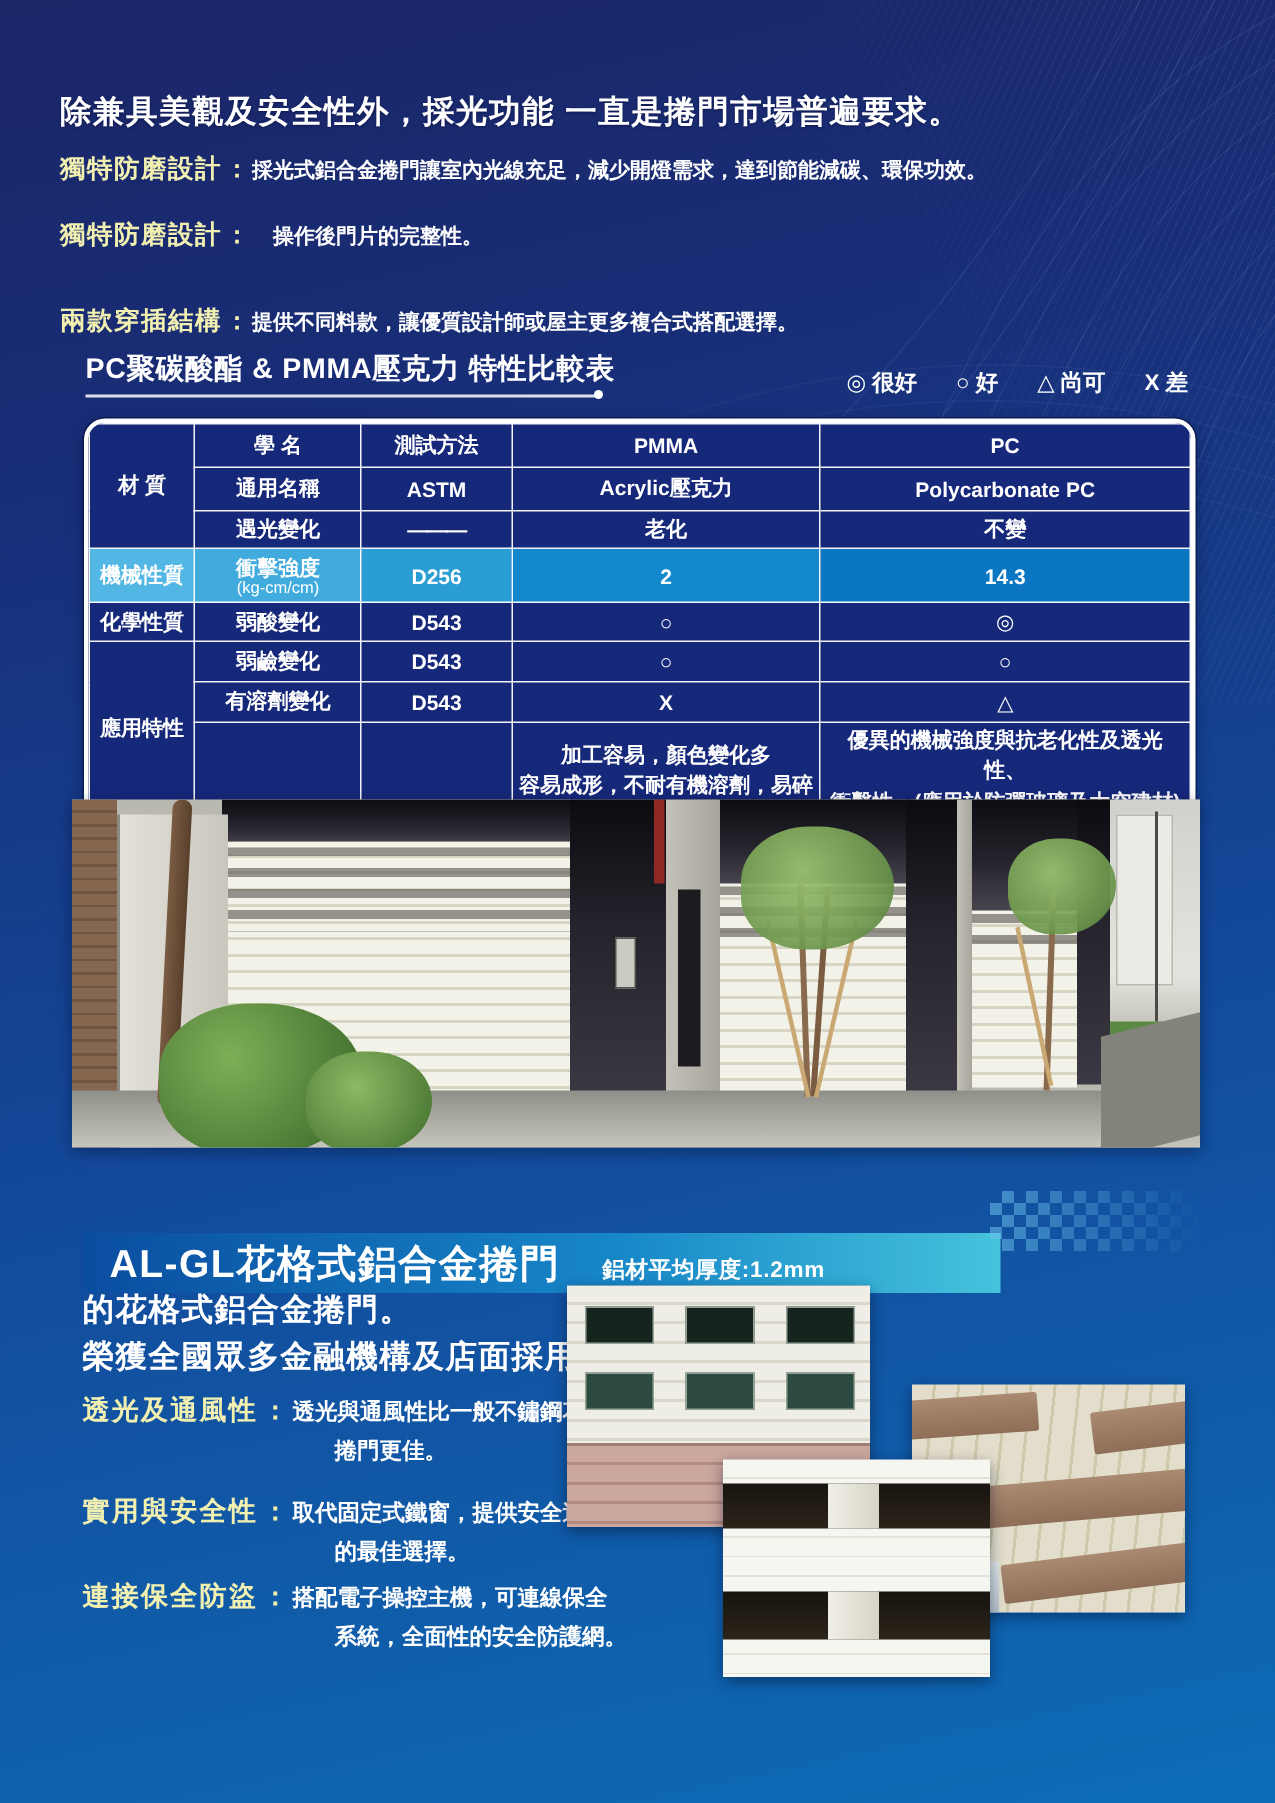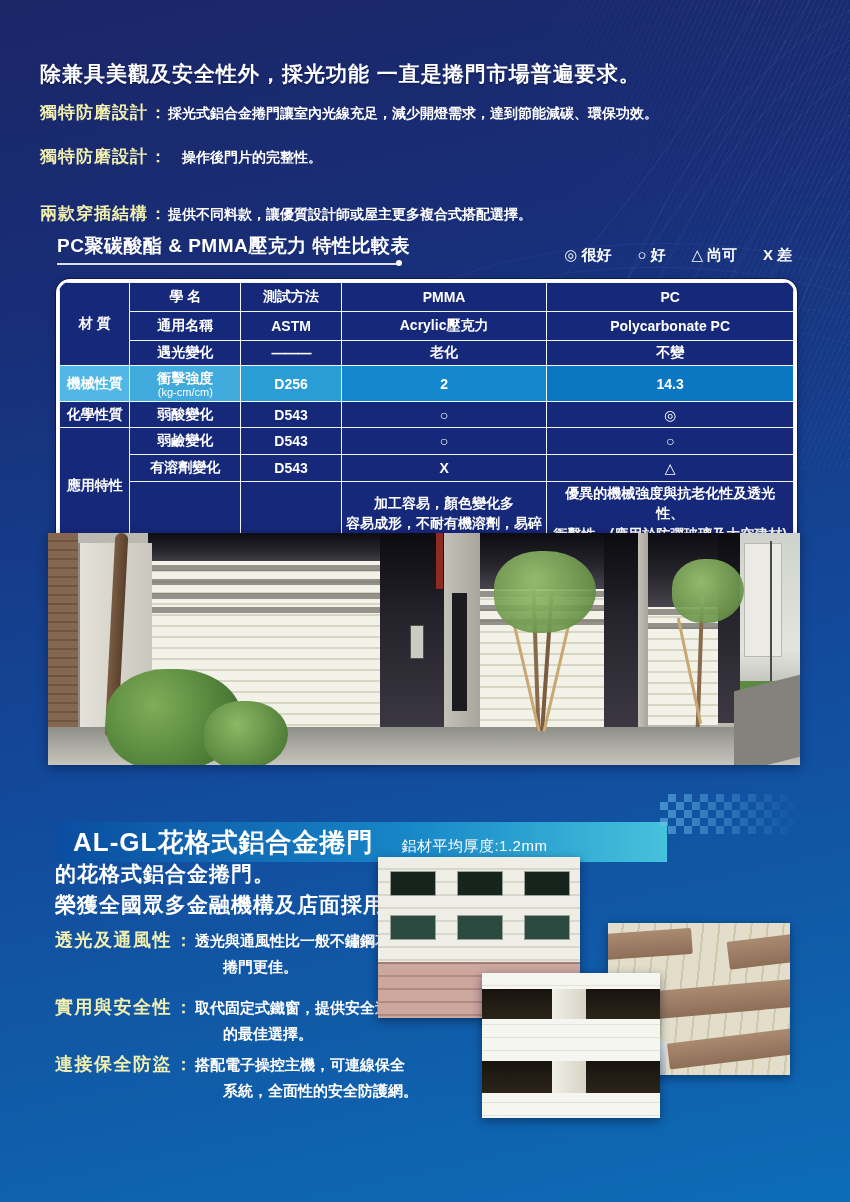--- a/index.html
+++ b/index.html
@@ -61,21 +61,21 @@
   .darkcol{background:linear-gradient(180deg,#0c0b10,#24222a 40%,#3c3944);}
   .graypillar{background:linear-gradient(90deg,#c4c1b9,#a8a59d);}
   .sidewalk{background:linear-gradient(180deg,#8f8f89,#c6c6bd);}
   .bush{border-radius:48% 52% 55% 45%;}
 
   
   .banner{position:absolute;left:55px;top:794px;width:612px;height:40px;display:flex;
           align-items:baseline;padding-left:18px;box-sizing:border-box;
           background:linear-gradient(90deg,#0a4da0,#1787c8 58%,#45c2dc 100%);margin-top:28px;}
   .banner-title{color:#fff;font-size:26px;font-weight:bold;letter-spacing:1px;line-height:40px;}
-  .banner-sub{color:#fff;font-size:15px;font-weight:normal;margin-left:28px;letter-spacing:.5px;}
+  .banner-sub{color:#fff;font-size:15px;font-weight:bold;margin-left:28px;letter-spacing:.5px;}
   .checker{position:absolute;left:660px;top:794px;width:150px;height:40px;
            background-image:conic-gradient(rgba(110,195,235,.55) 0 25%,transparent 0 50%,rgba(110,195,235,.55) 0 75%,transparent 0);
            background-size:16px 16px;
            -webkit-mask-image:linear-gradient(to right,#000,transparent 95%);
                    mask-image:linear-gradient(to right,#000,transparent 95%);}
 
   
   .bot-heading{position:absolute;left:55px;top:858px;color:#fff;font-size:21px;font-weight:bold;
                line-height:31px;letter-spacing:1px;}
   .bot-heading span{display:block;}

